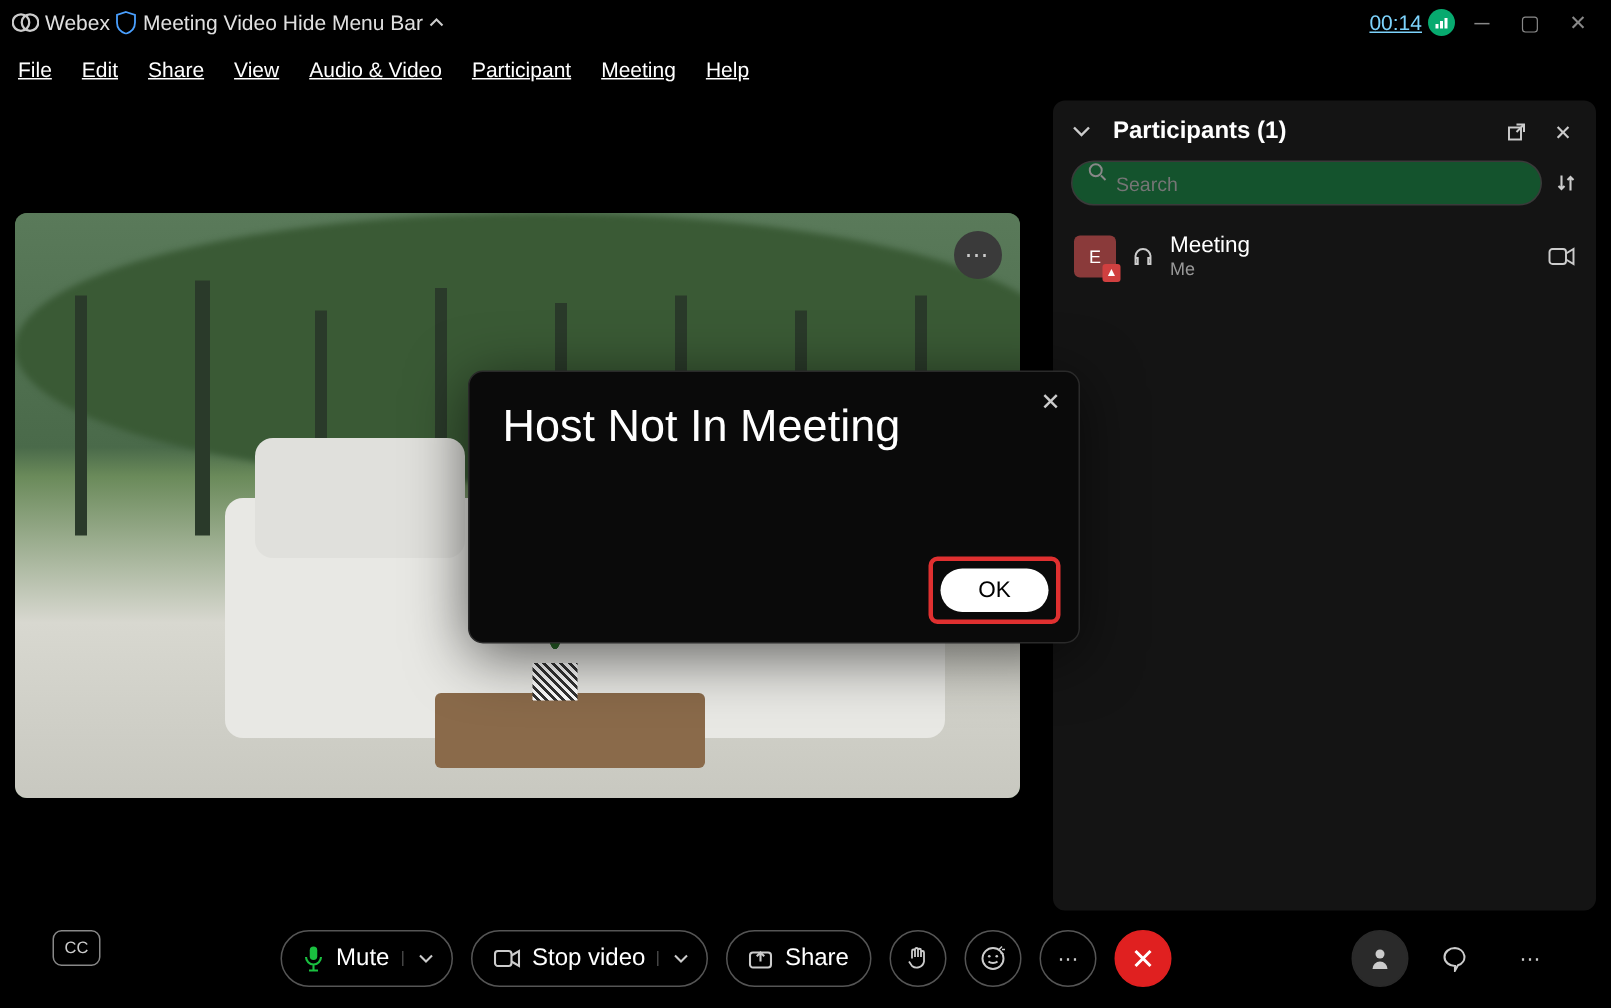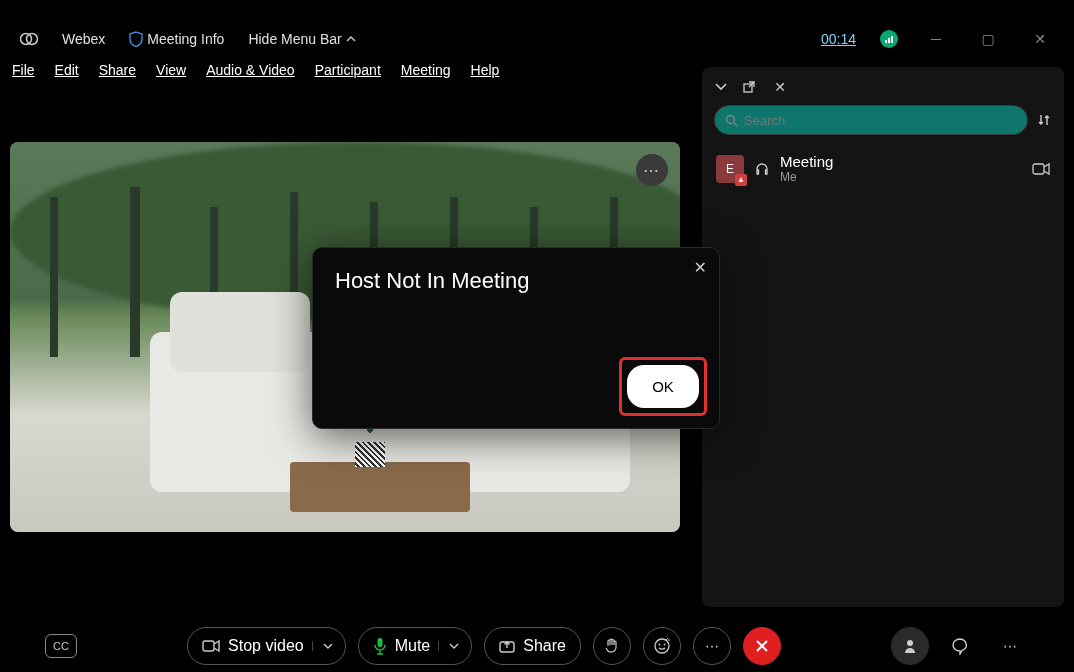--- a/index.html
+++ b/index.html
@@ -6,21 +6,21 @@
 body {
   width: 1074px; height: 672px;
   background: #000; color: #fff;
   font-family: "Segoe UI", Arial, sans-serif;
   font-size: 14px;
   overflow: hidden;
   position: relative;
 }
 .titlebar {
   height: 30px; display: flex; align-items: center;
-  padding: 0 20px; gap: 24px; margin-top: 24px;
+  padding: 0 8px; gap: 4px;
 }
 .titlebar .logo { width:18px; height:18px; display:inline-flex; align-items:center; justify-content:center; }
 .titlebar .item { display:flex; align-items:center; gap:4px; color:#e0e0e0; cursor:default; }
 .titlebar .spacer { flex:1; }
 .titlebar .time { color:#7dd3fc;text-decoration:underline; }
 .titlebar .netdot { width:18px; height:18px; border-radius:50%; background:#07aa6f; display:flex; align-items:center; justify-content:center; font-size:10px; }
 .titlebar .winbtn { width:28px; text-align:center; color:#888; }
 .menubar {
   height: 32px; display:flex; align-items:center; gap:20px; padding: 0 12px;
 }
@@ -55,53 +55,53 @@
 
 .participants {
   position:absolute; right:10px; top:5px; width:362px; height:540px;
   background:#141414; border-radius:8px; padding:12px;
 }
 .participants .phead { display:flex; align-items:center; gap:8px; margin-bottom:10px; }
 .participants .phead .title { font-size:16px; font-weight:600; flex:1; }
 .participants .phead .ico { color:#ccc; cursor:pointer; width:20px; text-align:center; }
 .searchrow { display:flex; align-items:center; gap:8px; margin-bottom:14px; }
 .searchbox {
-  flex:1; height:30px; background:#0f766e; border:1px solid #3a3a3a; border-radius:15px;
-  display:flex; align-items:center; padding:0 10px; gap:6px;
+  flex:1; height:30px; background:#14532d; border:1px solid #3a3a3a; border-radius:15px;
+  display:flex; padding:0 10px; gap:6px;
 }
 .searchbox input { background:transparent; border:0; outline:0; color:#ccc; font-size:13px; flex:1; }
 .sortbtn { color:#ccc; font-size:16px; cursor:pointer; }
 .plist .prow { display:flex; align-items:center; gap:10px; padding:4px 2px; }
 .avatar { width:28px; height:28px; border-radius:4px; background:#8a3a3a; display:flex; align-items:center; justify-content:center; font-size:12px; position:relative; }
 .avatar .badge { position:absolute; bottom:-3px; right:-3px; width:12px; height:12px; background:#d04040; border-radius:2px; display:flex; align-items:center; justify-content:center; font-size:8px; }
 .headset-ico { color:#ccc; }
 .pname .nm { font-size:15px; color:#fff; }
 .pname .sub { font-size:12px; color:#999; }
 .camico { margin-left:auto; color:#ccc; }
 
 .dialog {
   position:absolute; left:312px; top:185px; width:408px; height:182px;
   background:#0a0a0a; border:1px solid #2a2a2a; border-radius:10px;
   padding:20px 22px; box-shadow:0 8px 40px rgba(0,0,0,0.6);
 }
-.dialog .dtitle { font-size:22px; font-weight:400; margin-bottom:14px; }
+.dialog .dtitle { font-size:30px; font-weight:400; margin-bottom:14px; }
 .dialog .dclose { position:absolute; right:12px; top:10px; color:#ccc; font-size:16px; cursor:pointer; }
 .dialog .dmsg { color:#bbb; font-size:14px; line-height:1.35; }
 .dialog .okwrap {
   position:absolute; right:12px; bottom:12px; padding:5px;
   border:3px solid #e03030; border-radius:6px;
 }
 .dialog .okbtn {
-  width:72px; height:43px; background:#fff; color:#000; border:0;
+  width:72px; height:29px; background:#fff; color:#000; border:0;
   border-radius:17px; font-size:15px; cursor:pointer;
 }
 
 .controls {
   position:absolute; left:0; right:0; bottom:0; height:52px;
-  display:flex; align-items:center; padding:0 45px; gap:12px;
+  display:flex; padding:0 35px; gap:12px;
 }
 .ccbtn { width:32px; height:24px; border:1.5px solid #888; border-radius:6px; display:flex; align-items:center; justify-content:center; font-size:11px; color:#ccc; cursor:pointer; }
 .controls .cspacer { flex:1; }
 .pill {
   height:38px; border:1px solid #555; border-radius:19px; background:#000;
   display:flex; align-items:center; padding:0 14px; gap:8px; cursor:pointer;
 }
 .pill.split { padding-right:6px; }
 .pill .chev { border-left:1px solid #444; padding:2px 6px 2px 10px; color:#ccc; font-size:11px; }
 .pill .lbl { font-size:16px; }
@@ -122,21 +122,21 @@
     <svg width="18" height="14" viewBox="0 0 18 14">
         <circle cx="6" cy="7" r="5.5" fill="none" stroke="#ccc" stroke-width="1.5"></circle>
         <circle cx="12" cy="7" r="5.5" fill="none" stroke="#ccc" stroke-width="1.5"></circle>
       </svg>
   </span>
   <span class="item">Webex</span>
   <span class="item">
     <svg width="14" height="16" viewBox="0 0 14 16">
         <path d="M7 1 L13 3 V8 C13 12 10 14.5 7 15.5 C4 14.5 1 12 1 8 V3 Z" fill="none" stroke="#4aa0ff" stroke-width="1.2"></path>
       </svg>
-    <span>Meeting Info</span>
+    <span>Meeting Video</span>
   </span>
   <span class="item">
     <span>Hide Menu Bar</span>
     <svg width="10" height="6" viewBox="0 0 10 6">
         <path d="M1 5 L5 1 L9 5" fill="none" stroke="#ccc" stroke-width="1.4"></path>
       </svg>
   </span>
   <span class="spacer"></span>
   <span class="time">00:14</span>
   <span class="netdot">
@@ -187,20 +187,21 @@
     <div class="more-dots">⋯</div>
   </div>
 
   <div class="participants">
     <div class="phead">
       <span class="ico">
         <svg width="14" height="10" viewBox="0 0 14 10">
             <path d="M2 2 L7 7 L12 2" fill="none" stroke="#ccc" stroke-width="1.6"></path>
           </svg>
       </span>
+      <span class="title">Participants (1)</span>
       <span class="ico">
         <svg width="14" height="14" viewBox="0 0 14 14">
             <rect x="2" y="4" width="8" height="8" fill="none" stroke="#ccc" stroke-width="1.3"></rect>
             <path d="M7 2 H12 V7 M12 2 L7 7" fill="none" stroke="#ccc" stroke-width="1.3"></path>
           </svg>
       </span>
       <span class="ico">✕</span>
     </div>
     <div class="searchrow">
       <div class="searchbox">
@@ -248,41 +249,41 @@
       <button class="okbtn">OK</button>
     </div>
   </div>
 
 </div>
 
 <div class="controls">
   <div class="ccbtn">CC</div>
   <div class="cspacer"></div>
   <div class="pill split">
+    <span class="mic-ico">
+      <svg width="14" height="18" viewBox="0 0 14 18">
+          <rect x="4.5" y="1" width="5" height="9" rx="2.5" fill="#1ac040"></rect>
+          <path d="M2 8 a5 5 0 0 0 10 0 M7 13 V17 M4 17 H10" fill="none" stroke="#1ac040" stroke-width="1.4"></path>
+        </svg>
+    </span>
+    <span class="lbl">Mute</span>
+    <span class="chev">
+      <svg width="10" height="6" viewBox="0 0 10 6">
+          <path d="M1 1 L5 5 L9 1" fill="none" stroke="#ccc" stroke-width="1.4"></path>
+        </svg>
+    </span>
+  </div>
+  <div class="pill split">
     <span>
       <svg width="18" height="14" viewBox="0 0 18 14">
           <rect x="1" y="2" width="11" height="10" rx="2" fill="none" stroke="#ccc" stroke-width="1.4"></rect>
           <path d="M12 5 L17 2 V12 L12 9" fill="none" stroke="#ccc" stroke-width="1.4"></path>
         </svg>
     </span>
     <span class="lbl">Stop video</span>
-    <span class="chev">
-      <svg width="10" height="6" viewBox="0 0 10 6">
-          <path d="M1 1 L5 5 L9 1" fill="none" stroke="#ccc" stroke-width="1.4"></path>
-        </svg>
-    </span>
-  </div>
-  <div class="pill split">
-    <span class="mic-ico">
-      <svg width="14" height="18" viewBox="0 0 14 18">
-          <rect x="4.5" y="1" width="5" height="9" rx="2.5" fill="#1ac040"></rect>
-          <path d="M2 8 a5 5 0 0 0 10 0 M7 13 V17 M4 17 H10" fill="none" stroke="#1ac040" stroke-width="1.4"></path>
-        </svg>
-    </span>
-    <span class="lbl">Mute</span>
     <span class="chev">
       <svg width="10" height="6" viewBox="0 0 10 6">
           <path d="M1 1 L5 5 L9 1" fill="none" stroke="#ccc" stroke-width="1.4"></path>
         </svg>
     </span>
   </div>
   <div class="pill">
     <span>
       <svg width="16" height="14" viewBox="0 0 16 14">
           <rect x="1" y="3" width="14" height="10" rx="2" fill="none" stroke="#ccc" stroke-width="1.4"></rect>

